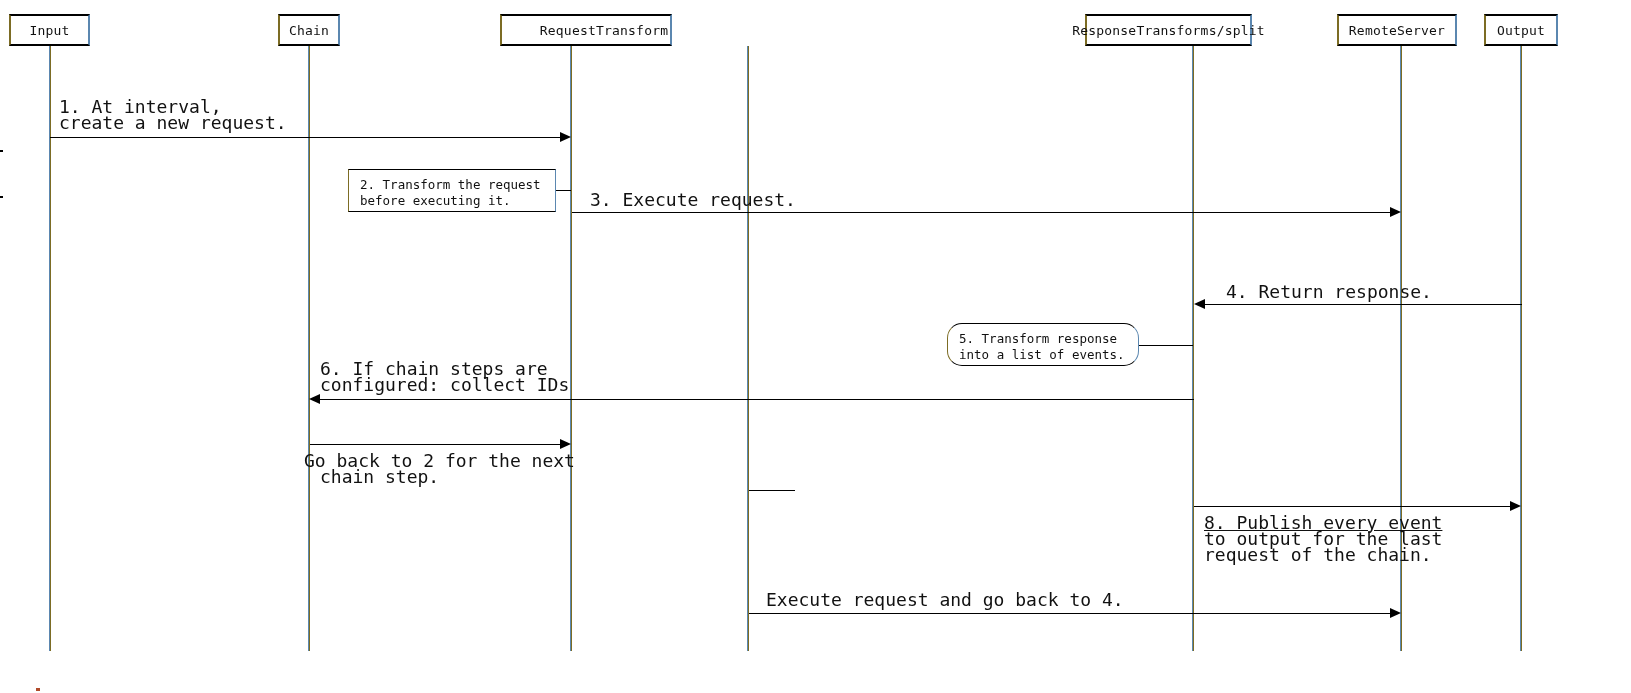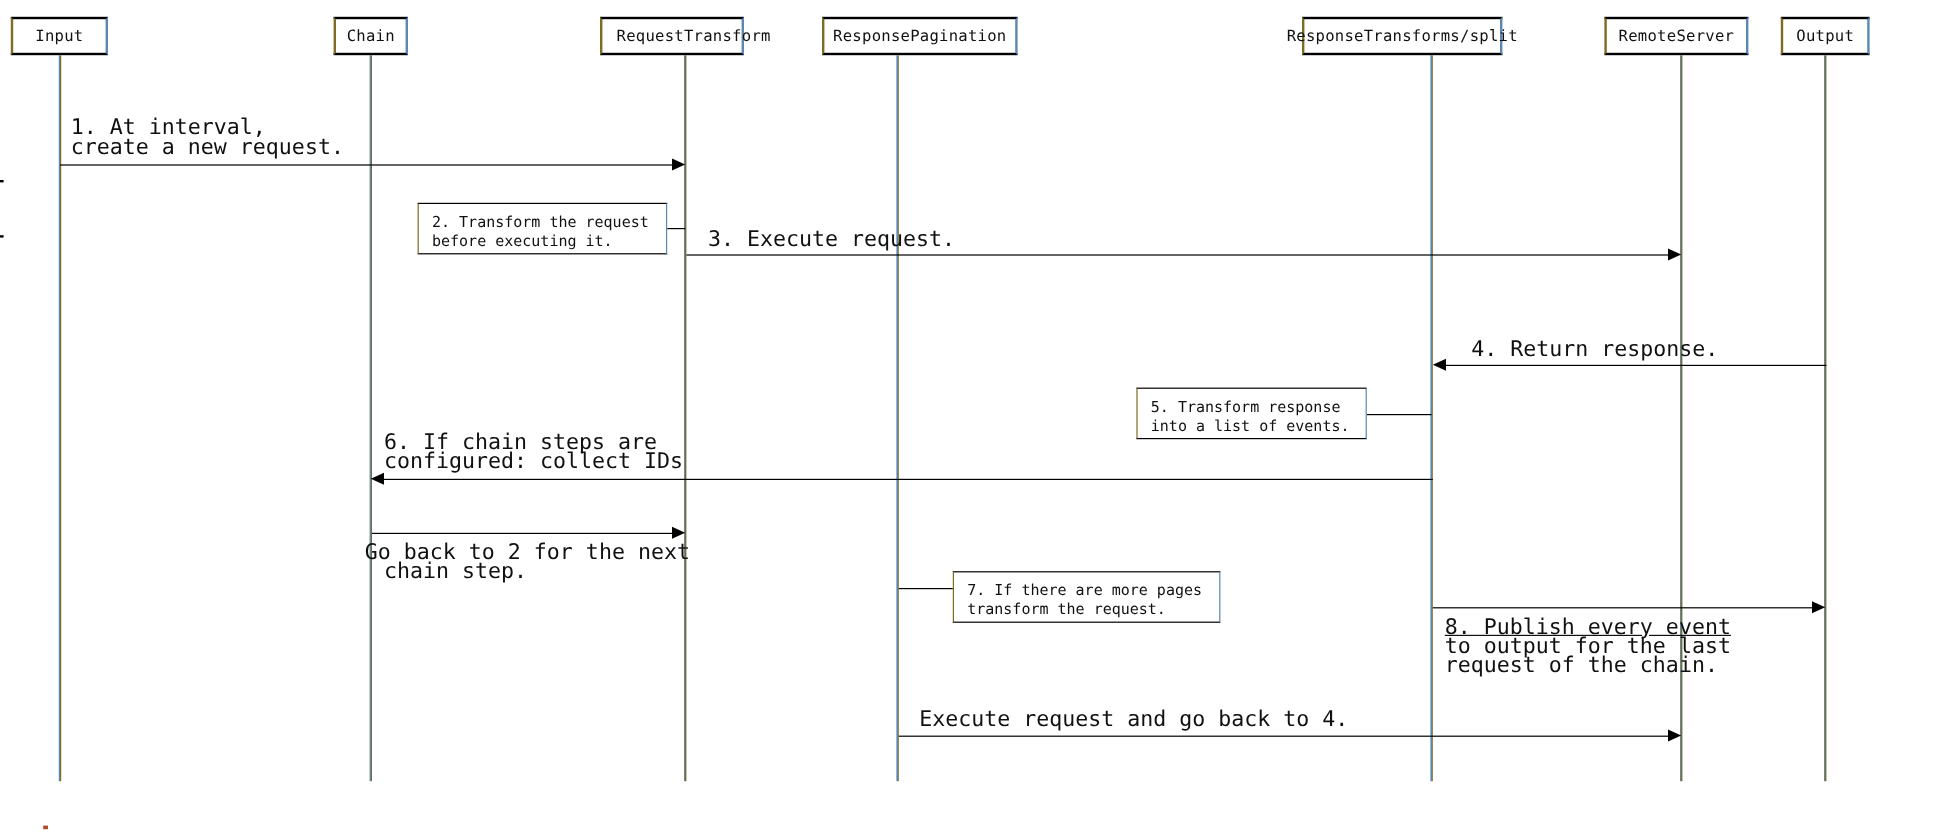--- a/index.html
+++ b/index.html
@@ -104,25 +104,22 @@
   <div class="lifeline" style="left:1192px; top:46px; height:605px;"></div>
   <div class="lifeline" style="left:1400px; top:46px; height:605px;"></div>
   <div class="lifeline" style="left:1520px; top:46px; height:605px;"></div>
 
   <div class="participant" style="left:9px; top:14px; width:81px; height:32px;">
     <span>Input</span>
   </div>
   <div class="participant" style="left:278px; top:14px; width:62px; height:32px;">
     <span>Chain</span>
   </div>
-  <div class="participant" style="left:500px; top:14px; width:120px; height:32px;padding-left:36px;">
+  <div class="participant" style="left:500px; top:14px; width:172px; height:32px;padding-left:36px;">
     <span>RequestTransform</span>
-  </div>
-  <div class="participant" style="left:685px; top:14px; width:163px; height:32px;">
-    <span>ResponsePagination</span>
   </div>
   <div class="participant" style="left:1085px; top:14px; width:167px; height:32px;">
     <span>ResponseTransforms/split</span>
   </div>
   <div class="participant" style="left:1337px; top:14px; width:120px; height:32px;">
     <span>RemoteServer</span>
   </div>
   <div class="participant" style="left:1484px; top:14px; width:74px; height:32px;">
     <span>Output</span>
   </div>
@@ -138,36 +135,34 @@
 
   <div class="msg-label" style="left:590px; top:192px;">3. Execute request.</div>
   <div class="msg-line" style="left:572px; top:212px; width:820px;"></div>
   <div class="arrowhead right" style="left:1390px; top:207px;"></div>
 
   <div class="msg-label" style="left:1226px; top:284px;">4. Return response.</div>
   <div class="msg-line" style="left:1205px; top:304px; width:317px;"></div>
   <div class="arrowhead left" style="left:1194px; top:299px;"></div>
 
   <div class="note-stub" style="left:1139px; top:345px; width:54px;"></div>
-  <div class="note" style="left:947px; top:323px; width:192px; height:43px;"><span>5. Transform response</span>
+  <div class="note" style="left:947px; top:323px; width:192px; height:43px;border-radius:15px;"><span>5. Transform response</span>
 <span>into a list of events.</span></div>
 
   <div class="msg-label" style="left:320px; top:361px;">6. If chain steps are</div>
   <div class="msg-label" style="left:320px; top:377px;">configured: collect IDs</div>
   <div class="msg-line" style="left:320px; top:399px; width:874px;"></div>
   <div class="arrowhead left" style="left:309px; top:394px;"></div>
 
   <div class="msg-line" style="left:310px; top:444px; width:252px;"></div>
   <div class="arrowhead right" style="left:560px; top:439px;"></div>
   <div class="msg-label" style="left:304px; top:453px;">Go back to 2 for the next</div>
   <div class="msg-label" style="left:320px; top:469px;">chain step.</div>
 
   <div class="note-stub" style="left:749px; top:490px; width:46px;"></div>
-  <div class="note" style="left:794px; top:476px; width:223px; height:43px;"><span>7. If there are more pages</span>
-<span>transform the request.</span></div>
 
   <div class="msg-line" style="left:1194px; top:506px; width:318px;"></div>
   <div class="arrowhead right" style="left:1510px; top:501px;"></div>
   <div class="msg-label" style="left:1204px; top:515px;text-decoration:underline;">8. Publish every event</div>
   <div class="msg-label" style="left:1204px; top:531px;">to output for the last</div>
   <div class="msg-label" style="left:1204px; top:547px;">request of the chain.</div>
 
   <div class="msg-label" style="left:766px; top:592px;">Execute request and go back to 4.</div>
   <div class="msg-line" style="left:749px; top:613px; width:643px;"></div>
   <div class="arrowhead right" style="left:1390px; top:608px;"></div>

